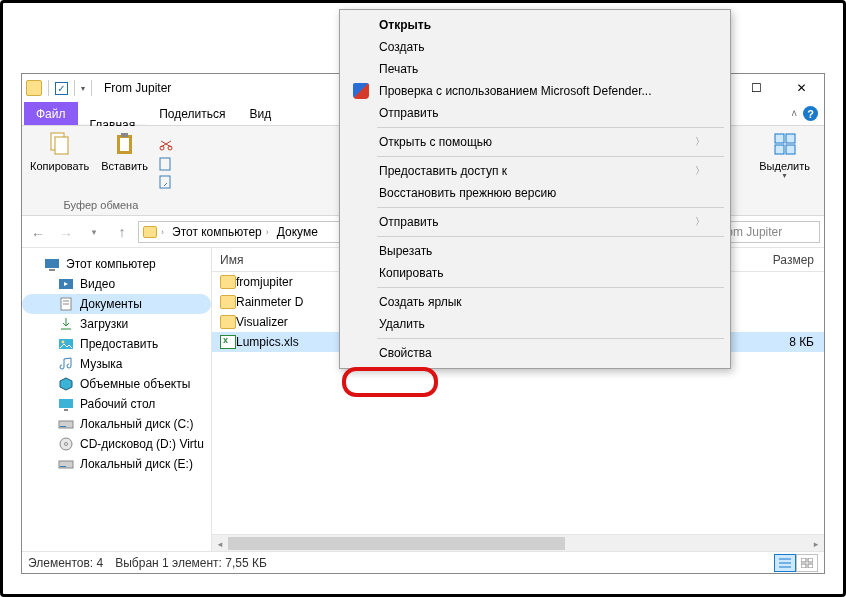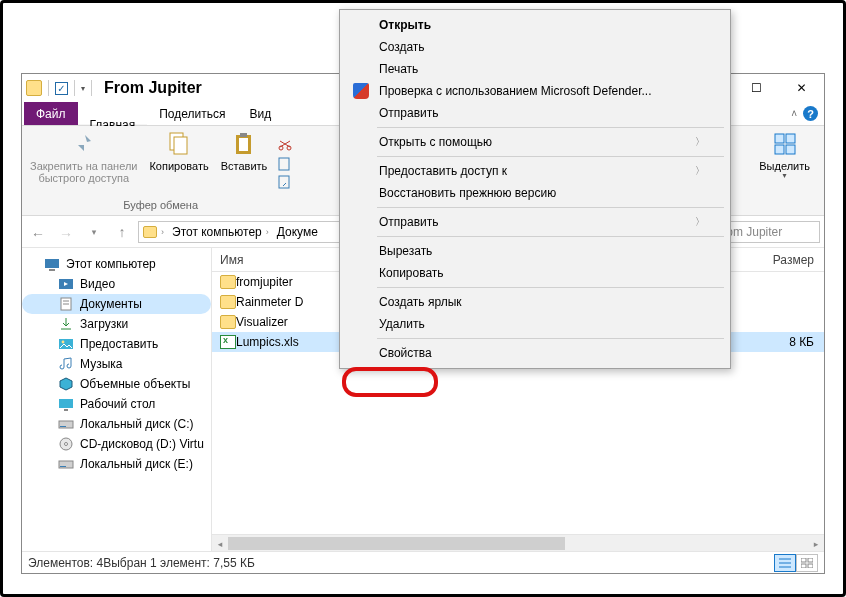--- a/index.html
+++ b/index.html
@@ -14,27 +14,27 @@
   .wrap { position: relative; width: 846px; height: 597px; border: 3px solid #000; border-radius: 4px; }
   
   .window { position: absolute; left: 18px; top: 70px; right: 18px; bottom: 20px; background: #fff; border: 1px solid #888; display: flex; flex-direction: column; }
   
   .titlebar { height: 28px; display: flex; align-items: center; }
   .titlebar-left { display: flex; align-items: center; padding-left: 4px; gap: 4px; }
   .title-icon { width: 16px; height: 16px; background: #ffe08a; border: 1px solid #d5ae3f; border-radius: 2px; }
   .qat-sep { width: 1px; height: 16px; background: #ccc; margin: 0 2px; }
   .qat-chk { width: 13px; height: 13px; border: 1px solid #216aa7; display: inline-flex; justify-content: center; align-items: center; font-size: 10px; color: #216aa7; }
   .qat-down { font-size: 8px; color: #555; }
-  .title-text { margin-left: 6px; font-size: 16px; font-weight: bold; }
+  .title-text { margin-left: 6px; font-size: 12px; }
   .win-controls { margin-left: auto; display: flex; }
   .win-btn { width: 45px; height: 28px; display: flex; justify-content: center; align-items: center; font-family: sans-serif; font-size: 12px; }
   
   .tabs { height: 24px; display: flex; align-items: stretch; border-bottom: 1px solid #d9d9d9; padding-left: 2px; }
   .tab { padding: 0 12px; display: flex; align-items: center; font-size: 12px; }
-  .tab.file { background: #701a75; color: #fff; }
+  .tab.file { background: #8b5cf6; color: #fff; }
   .tab.active { background: #f5f5f5; margin-top: 22px; }
   .tabs-right { margin-left: auto; display: flex; align-items: center; gap: 6px; padding-right: 6px; }
   .chev-toggle { font-size: 10px; color: #666; }
   .help-icon { width: 15px; height: 15px; border-radius: 50%; background: #1979ca; color: #fff; display: flex; justify-content: center; align-items: center; font-size: 11px; font-weight: bold; }
   
   .ribbon { height: 90px; background: #f5f5f5; border-bottom: 1px solid #d9d9d9; display: flex; align-items: flex-start; padding: 2px 4px; }
   .rgroup { display: flex; flex-direction: column; align-items: center; height: 100%; }
   .rgroup-inner { display: flex; gap: 4px; flex: 1; }
   .rbtn { display: flex; flex-direction: column; align-items: center; justify-content: flex-start; padding: 2px 4px; font-size: 11px; line-height: 1.1; text-align: center; }
   .rbtn .ico { width: 28px; height: 28px; display: flex; justify-content: center; align-items: center; margin-bottom: 2px; }
@@ -67,21 +67,21 @@
   .row .col-name { display: flex; align-items: flex-end; }
   .row.sel { background: #cde8ff; }
   .file-ico { width: 16px; height: 14px; display: inline-block; }
   .folder-glyph { background: #ffe08a; border: 1px solid #d5ae3f; border-radius: 2px; }
   .xls-glyph { background: #fff; border: 1px solid #2a8a3b; position: relative; }
   .xls-glyph::after { content: "x"; position: absolute; left: 2px; top: -1px; font-size: 9px; color: #2a8a3b; font-weight: bold; }
   .scroll-h { height: 17px; background: #f0f0f0; border-top: 1px solid #e5e5e5; position: relative; }
   .scroll-thumb { position: absolute; left: 16px; top: 2px; height: 13px; width: 55%; background: #cfcfcf;}
   .scroll-arr { position: absolute; width: 16px; height: 17px; top: 0; display: flex; align-items: center; justify-content: center; color: #888; font-size: 9px; }
   
-  .status { height: 22px; border-top: 1px solid #e5e5e5; display: flex; align-items: center; font-size: 12px; padding: 0 6px; color: #333; }
+  .status { height: 22px; border-top: 1px solid #e5e5e5; display: flex; align-items: center; font-size: 12px; padding: 0 6px; gap: 12px; color: #333; }
   .status .right { margin-left: auto; display: flex; align-items: center; gap: 14px; }
   .view-icons { display: flex; gap: 0; }
   .view-ico { width: 22px; height: 18px; border: 1px solid #c2c2c2; display: flex; align-items: center; justify-content: center; }
   .view-ico.active { background: #cde8ff; border-color: #1979ca; }
   
   .ctx { position: absolute; left: 336px; top: 6px; width: 392px; background: #f2f2f2; border: 1px solid #a0a0a0; box-shadow: 2px 3px 8px rgba(0,0,0,0.25); padding: 4px 5px; }
   .ctx-item { height: 22px; display: flex; align-items: center; padding: 0 20px 0 34px; font-size: 12px; position: relative; }
   .ctx-item.bold { font-weight: 600; }
   .ctx-item .arrow { margin-left: auto; color: #555; font-size: 10px; }
   .ctx-sep { height: 1px; background: #d0d0d0; margin: 3px 1px 3px 32px; }
@@ -120,29 +120,20 @@
       <div class="tab">Вид</div>
       <div class="tabs-right">
         <span class="chev-toggle">˄</span>
         <span class="help-icon">?</span>
       </div>
     </div>
 
     <div class="ribbon">
       <div class="rgroup">
         <div class="rgroup-inner">
-          <div class="rbtn">
-            <span class="ico">
-              <svg width="24" height="24" viewBox="0 0 24 24">
-                  <path d="M13 3l6 6-4 1-3 3 0 6-3-3-5 5 5-5-3-3 6 0 3-3z" fill="#8aa7bc"></path>
-                </svg>
-            </span>
-            <span style="white-space:pre-line; color:#8a8a8a;">Закрепить на панели
-быстрого доступа</span>
-          </div>
           <div class="rbtn">
             <span class="ico">
               <svg width="26" height="26" viewBox="0 0 26 26">
                   <rect x="4" y="2" width="13" height="17" fill="#fff" stroke="#c59b2e"></rect>
                   <rect x="8" y="6" width="13" height="17" fill="#fff" stroke="#c59b2e"></rect>
                 </svg>
             </span>
             <span>Копировать</span>
           </div>
           <div class="rbtn">

